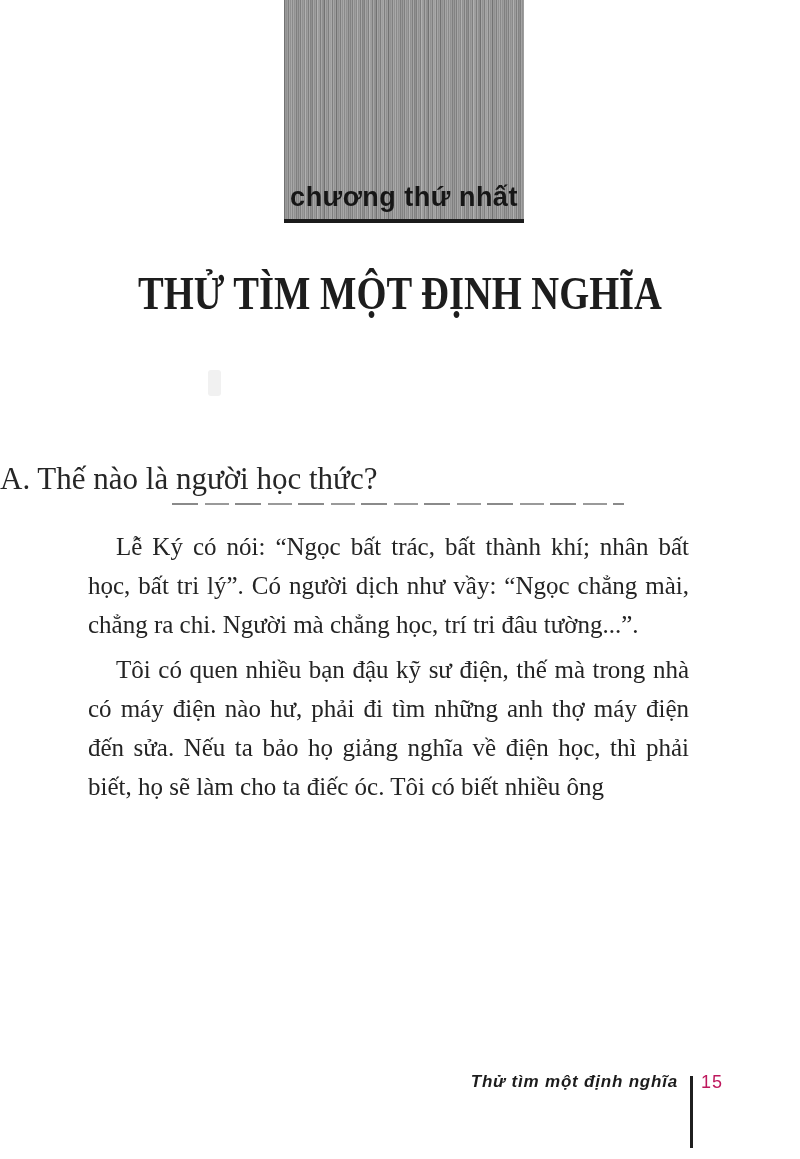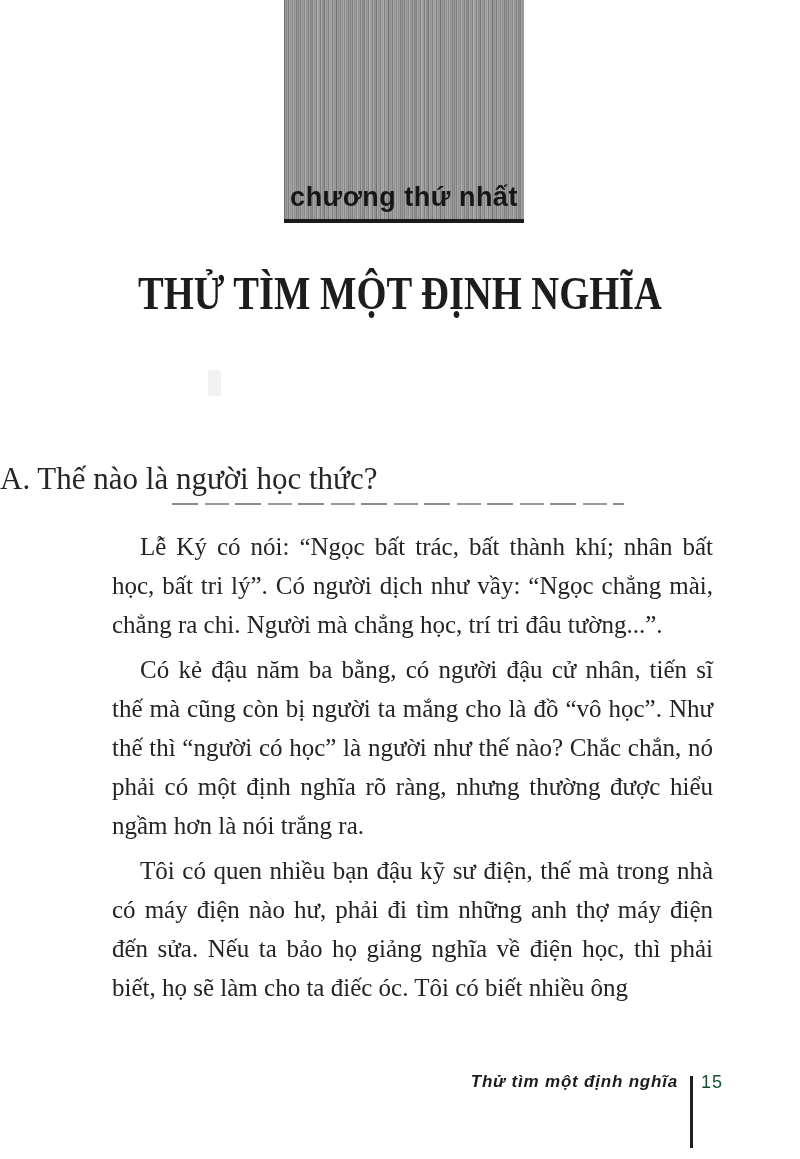--- a/index.html
+++ b/index.html
@@ -95,21 +95,21 @@
     background: repeating-linear-gradient(90deg,
       #8a8a8a 0 26px,
       rgba(0,0,0,0) 26px 33px,
       #9a9a9a 33px 57px,
       rgba(0,0,0,0) 57px 63px);
   }
 
   
   .body-text {
     position: absolute;
-    left: 112px;
+    left: 88px;
     top: 527px;
     width: 601px;
     font-family: "Liberation Serif", serif;
     font-size: 25px;
     line-height: 39px;
     color: #242424;
     text-align: justify;
   }
   .body-text p {
     margin: 0 0 6px 0;
@@ -139,42 +139,41 @@
     height: 72px;
     background: #1f1f1f;
   }
   .page-number {
     position: absolute;
     left: 701px;
     top: 1072px;
     font-family: "Liberation Sans", sans-serif;
     font-size: 18px;
     letter-spacing: 1px;
-    color: #14532d;
+    color: #be185d;
   }
 </style>
 </head>
 <body>
 
 <div id="page">
 
   <div class="chapter-box">
     <span class="chapter-label">chương thứ nhất</span>
   </div>
 
   <div class="page-title">THỬ TÌM MỘT ĐỊNH NGHĨA</div>
 
   <div class="scan-smudge"></div>
 
   <div class="section-heading">A. Thế nào là người học thức?</div>
   <div class="heading-underline"></div>
 
   <div class="body-text">
     <p>Lễ Ký có nói: “Ngọc bất trác, bất thành khí; nhân bất học, bất tri lý”. Có người dịch như vầy: “Ngọc chẳng mài, chẳng ra chi. Người mà chẳng học, trí tri đâu tường...”.</p>
-    <p>Có kẻ đậu năm ba bằng, có người đậu cử nhân, tiến sĩ thế mà cũng còn bị người ta mắng cho là đồ “vô học”. Như thế thì “người có học” là người như thế nào? Chắc chắn, nó phải có một định nghĩa rõ ràng, nhưng thường được hiểu ngầm hơn là nói trắng ra.</p>
     <p>Tôi có quen nhiều bạn đậu kỹ sư điện, thế mà trong nhà có máy điện nào hư, phải đi tìm những anh thợ máy điện đến sửa. Nếu ta bảo họ giảng nghĩa về điện học, thì phải biết, họ sẽ làm cho ta điếc óc. Tôi có biết nhiều ông</p>
   </div>
 
   <div class="running-title">Thử tìm một định nghĩa</div>
   <div class="footer-rule"></div>
   <div class="page-number">15</div>
 
 </div>
 
 </body></html>

